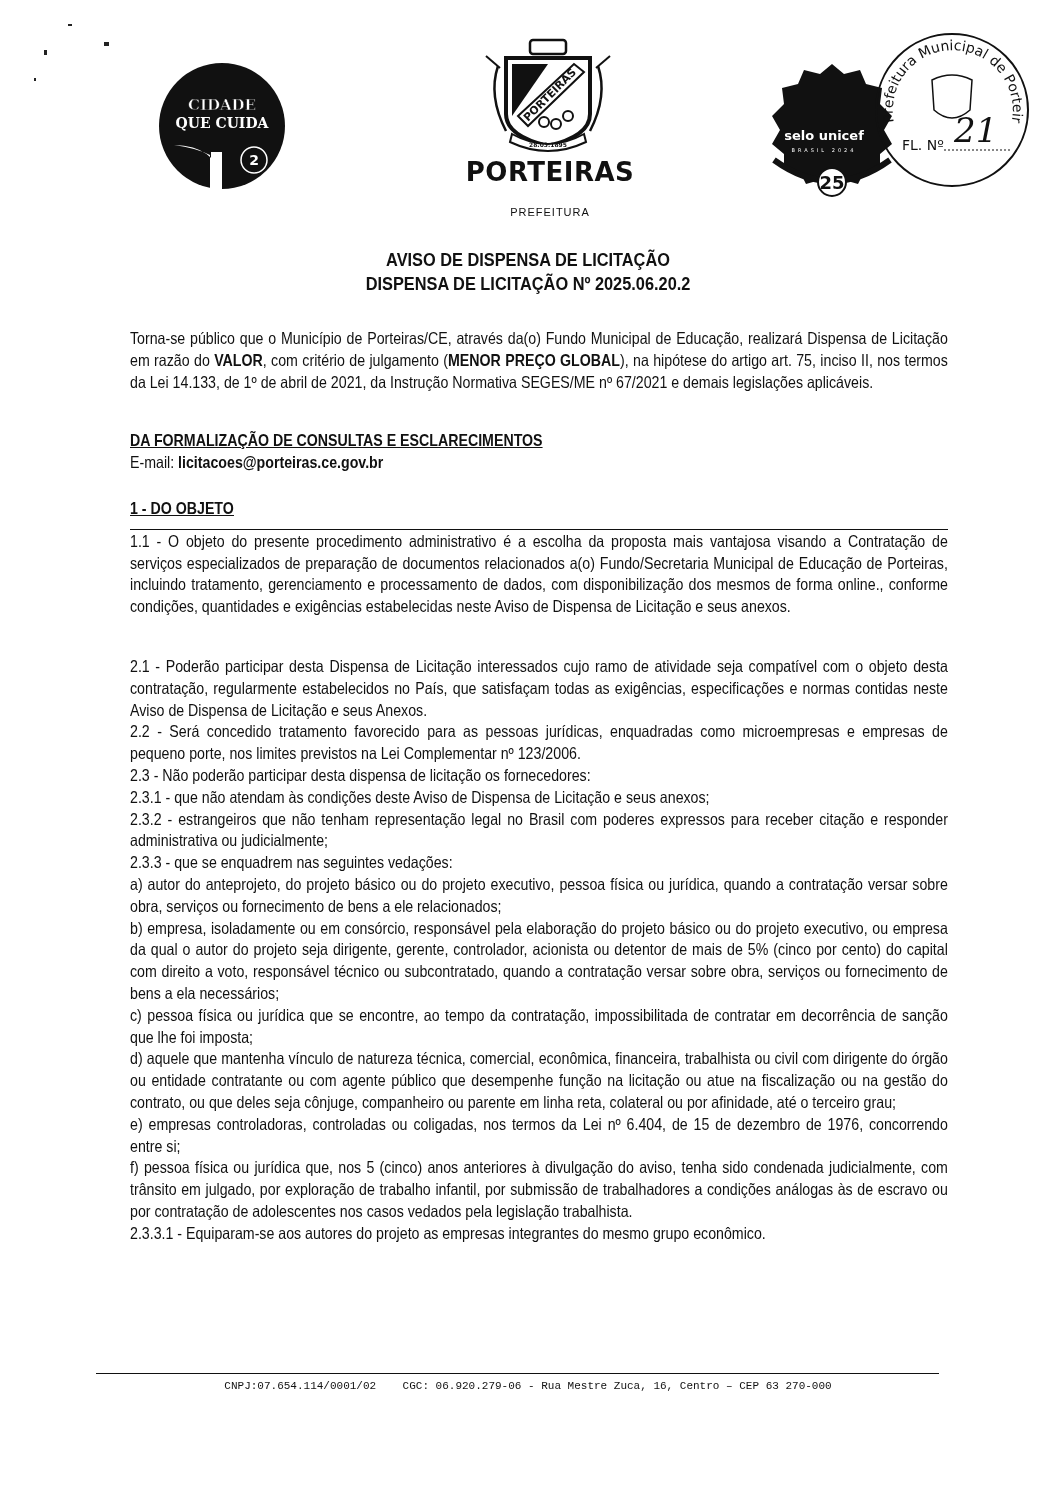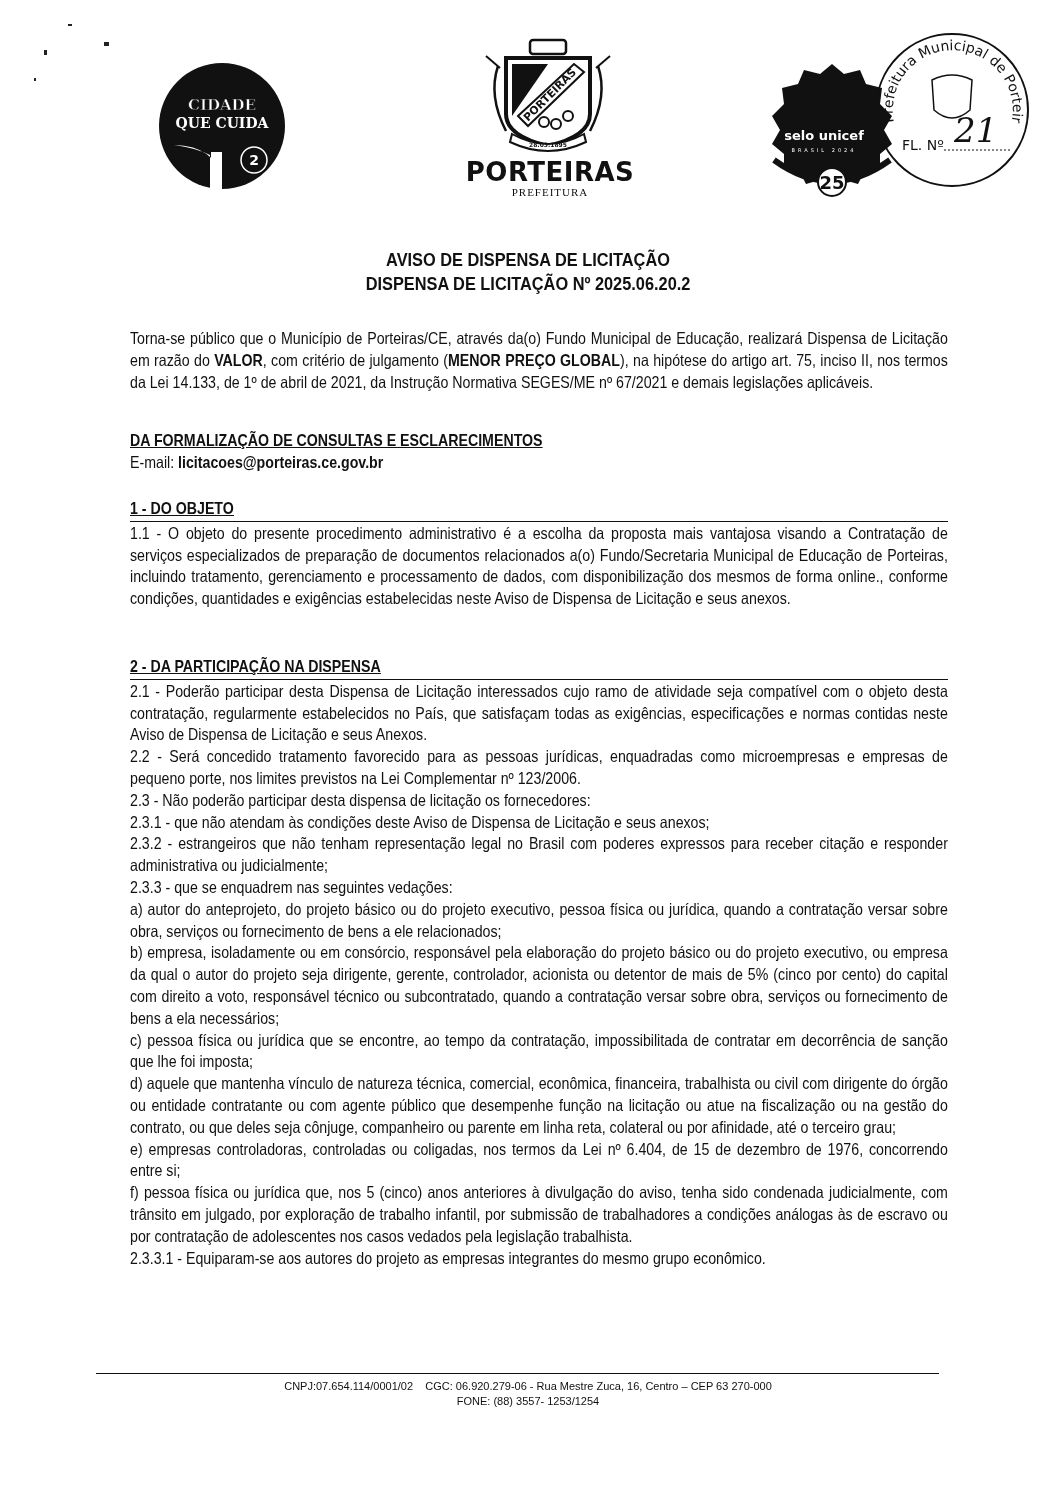--- a/index.html
+++ b/index.html
@@ -4,29 +4,29 @@
 <style>
   html,body{margin:0;padding:0;background:#fff;}
   body{width:1056px;height:1493px;position:relative;overflow:hidden;color:#111;
        font-family:"Liberation Sans",sans-serif;}
   .abs{position:absolute;}
   
   #logo-left{left:156px;top:60px;width:132px;height:130px;}
   #logo-center{left:478px;top:36px;width:140px;height:120px;}
   #brand{left:440px;top:158px;width:220px;text-align:center;}
   #brand .name{font-family:"DejaVu Sans",sans-serif;font-weight:bold;font-size:26px;letter-spacing:0.5px;line-height:28px;}
-  #brand .sub{font-size:11px;letter-spacing:1px;margin-top:0;font-family:Liberation Serif, serif;}
+  #brand .sub{font-size:11px;letter-spacing:1px;margin-top:20px;}
   #logo-unicef{left:762px;top:60px;width:140px;height:140px;}
   #stamp{left:872px;top:30px;width:160px;height:160px;}
   
   #title{left:0;top:248px;width:1056px;text-align:center;font-weight:bold;font-size:19px;line-height:24px;transform:scaleX(0.86);}
   .body{left:130px;width:818px;font-size:16.5px;line-height:21.8px;text-align:justify;transform-origin:left top;}
   .body p{margin:0;}
   .heading{font-weight:bold;text-decoration:underline;font-size:16.5px;}
-  .hr-heading{border-bottom:1.5px solid #111;padding-bottom:1px;margin-bottom:1px;}
+  .hr-heading{border-bottom:1.5px solid #111;padding-bottom:9px;margin-bottom:1px;}
   .hr-heading span{font-weight:bold;text-decoration:underline;}
   b{font-weight:bold;}
   .narrow{display:block;transform:scaleX(0.86);transform-origin:left top;width:951px;}
   
   #footer-line{left:96px;top:1373px;width:843px;height:0;border-top:1.5px solid #111;}
   #footer{left:0;top:1379px;width:1056px;text-align:center;font-size:11px;line-height:15px;}
   .scan-dot{position:absolute;background:#222;}
 </style>
 </head>
 <body>
@@ -119,37 +119,33 @@
 <div class="abs body" style="top:498px;">
   <div class="hr-heading" style="width:818px;">
     <span class="narrow" style="width:951px;"><span>1 - DO OBJETO</span></span>
   </div>
   <span class="narrow">
     <p style="text-align-last:left;">1.1 - O objeto do presente procedimento administrativo é a escolha da proposta mais vantajosa visando a Contratação de serviços especializados de preparação de documentos relacionados a(o) Fundo/Secretaria Municipal de Educação de Porteiras, incluindo tratamento, gerenciamento e processamento de dados, com disponibilização dos mesmos de forma online., conforme condições, quantidades e exigências estabelecidas neste Aviso de Dispensa de Licitação e seus anexos.</p>
   </span>
 </div>
 
 <div class="abs body" style="top:656px;">
-  <div class="hr-heading" style="width:818px;">
-    <span class="narrow" style="width:951px;"><span>2 - DA PARTICIPAÇÃO NA DISPENSA</span></span>
-  </div>
   <span class="narrow">
     <p style="text-align-last:left;">2.1 - Poderão participar desta Dispensa de Licitação interessados cujo ramo de atividade seja compatível com o objeto desta contratação, regularmente estabelecidos no País, que satisfaçam todas as exigências, especificações e normas contidas neste Aviso de Dispensa de Licitação e seus Anexos.</p>
     <p style="text-align-last:left;">2.2 - Será concedido tratamento favorecido para as pessoas jurídicas, enquadradas como microempresas e empresas de pequeno porte, nos limites previstos na Lei Complementar nº 123/2006.</p>
     <p style="text-align-last:left;">2.3 - Não poderão participar desta dispensa de licitação os fornecedores:</p>
     <p style="text-align-last:left;">2.3.1 - que não atendam às condições deste Aviso de Dispensa de Licitação e seus anexos;</p>
     <p style="text-align-last:left;">2.3.2 - estrangeiros que não tenham representação legal no Brasil com poderes expressos para receber citação e responder administrativa ou judicialmente;</p>
     <p style="text-align-last:left;">2.3.3 - que se enquadrem nas seguintes vedações:</p>
     <p style="text-align-last:left;">a) autor do anteprojeto, do projeto básico ou do projeto executivo, pessoa física ou jurídica, quando a contratação versar sobre obra, serviços ou fornecimento de bens a ele relacionados;</p>
     <p style="text-align-last:left;">b) empresa, isoladamente ou em consórcio, responsável pela elaboração do projeto básico ou do projeto executivo, ou empresa da qual o autor do projeto seja dirigente, gerente, controlador, acionista ou detentor de mais de 5% (cinco por cento) do capital com direito a voto, responsável técnico ou subcontratado, quando a contratação versar sobre obra, serviços ou fornecimento de bens a ela necessários;</p>
     <p style="text-align-last:left;">c) pessoa física ou jurídica que se encontre, ao tempo da contratação, impossibilitada de contratar em decorrência de sanção que lhe foi imposta;</p>
     <p style="text-align-last:left;">d) aquele que mantenha vínculo de natureza técnica, comercial, econômica, financeira, trabalhista ou civil com dirigente do órgão ou entidade contratante ou com agente público que desempenhe função na licitação ou atue na fiscalização ou na gestão do contrato, ou que deles seja cônjuge, companheiro ou parente em linha reta, colateral ou por afinidade, até o terceiro grau;</p>
     <p style="text-align-last:left;">e) empresas controladoras, controladas ou coligadas, nos termos da Lei nº 6.404, de 15 de dezembro de 1976, concorrendo entre si;</p>
     <p style="text-align-last:left;">f) pessoa física ou jurídica que, nos 5 (cinco) anos anteriores à divulgação do aviso, tenha sido condenada judicialmente, com trânsito em julgado, por exploração de trabalho infantil, por submissão de trabalhadores a condições análogas às de escravo ou por contratação de adolescentes nos casos vedados pela legislação trabalhista.</p>
     <p style="text-align-last:left;">2.3.3.1 - Equiparam-se aos autores do projeto as empresas integrantes do mesmo grupo econômico.</p>
   </span>
 </div>
 
 <div id="footer-line" class="abs"></div>
 <div id="footer" class="abs">
-  <div style="white-space:pre;">CNPJ:07.654.114/0001/02    CGC: 06.920.279-06 - Rua Mestre Zuca, 16, Centro – CEP 63 270-000</div>
-  <div>FONE: (88) 3557- 1253/1254</div>
+  <div style="white-space:pre;font-family:Liberation Mono, monospace;">CNPJ:07.654.114/0001/02    CGC: 06.920.279-06 - Rua Mestre Zuca, 16, Centro – CEP 63 270-000</div>
 </div>
 
 </body></html>

